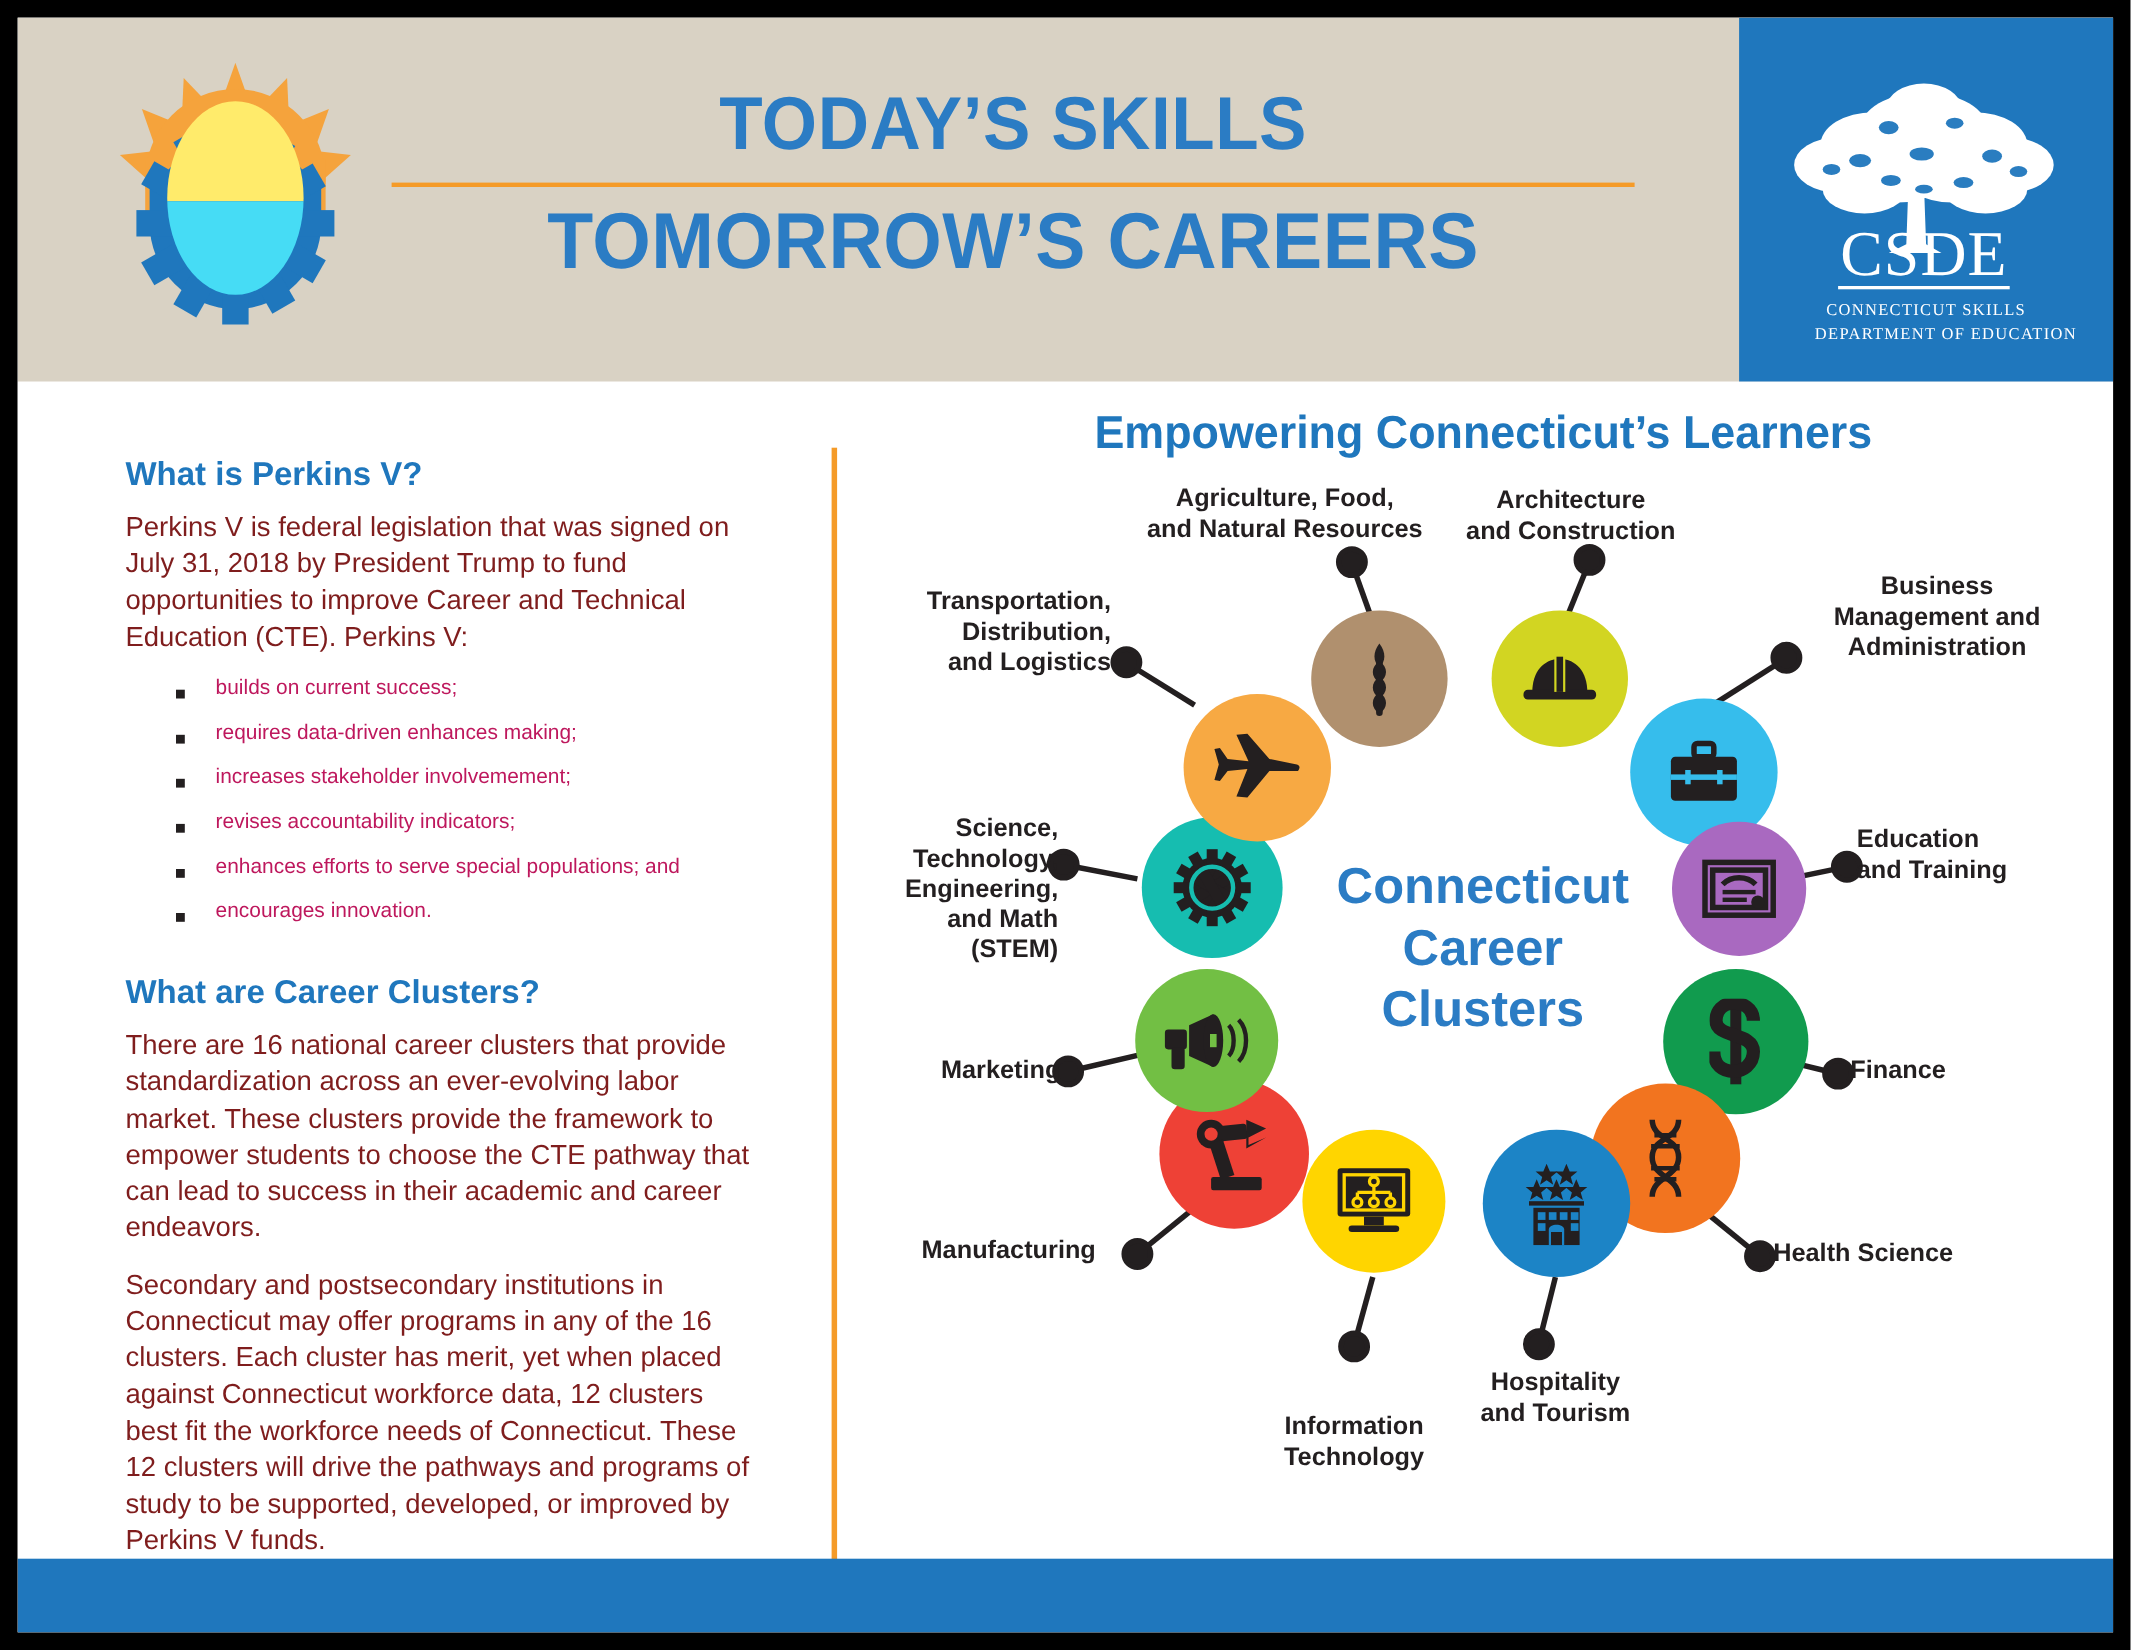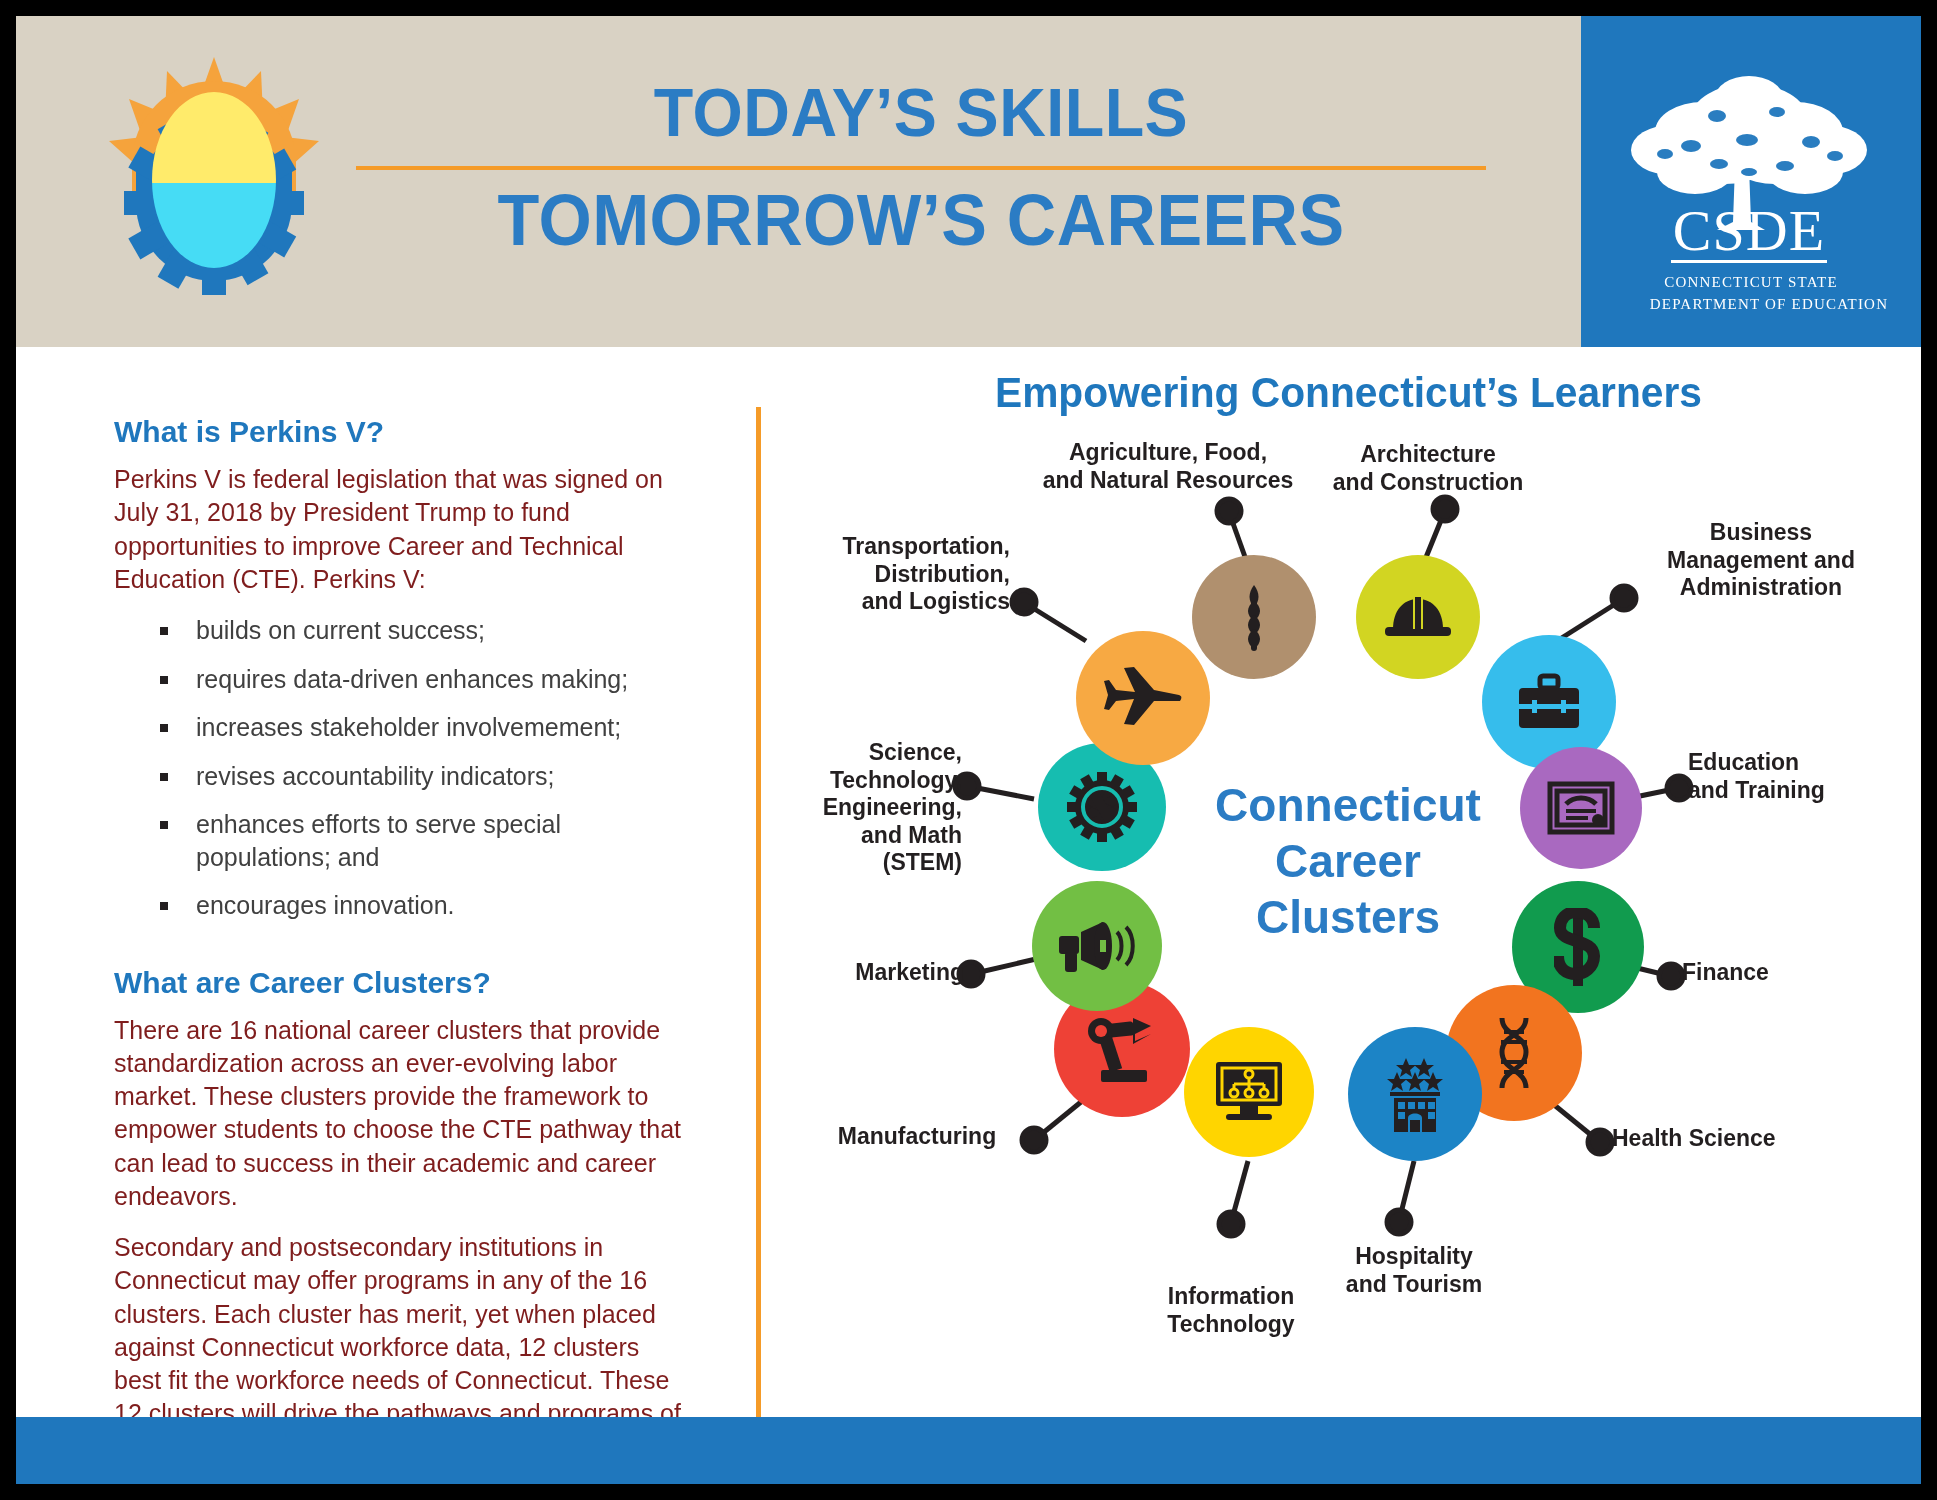--- a/index.html
+++ b/index.html
@@ -135,25 +135,25 @@
     margin: 0 0 18px 0;
     color: #7f1d1d;
   }
   ul.bullets {
     list-style: none;
     margin: 6px 0 4px 0;
     padding: 0 0 0 46px;
   }
   ul.bullets li {
     position: relative;
-    font-size: 25px;
+    font-size: 19px;
     line-height: 1.3;
     margin-bottom: 16px;
     padding-left: 36px;
-    color: #404040;
+    color: #be185d;
   }
   ul.bullets li::before {
     content: "";
     position: absolute;
     left: 0;
     top: 13px;
     width: 8px;
     height: 8px;
     background: #231f20;
   }
@@ -307,21 +307,21 @@
               <ellipse cx="186" cy="112" rx="9" ry="5"></ellipse>
               <ellipse cx="66" cy="100" rx="8" ry="5"></ellipse>
               <ellipse cx="236" cy="102" rx="8" ry="5"></ellipse>
               <ellipse cx="150" cy="118" rx="8" ry="4"></ellipse>
             </g>
 
             <text x="150" y="196" text-anchor="middle" fill="#ffffff" font-family="Liberation Serif, serif" font-size="58" letter-spacing="1">CSDE</text>
             <rect x="72" y="206" width="156" height="3" fill="#ffffff"></rect>
           </svg>
         </div>
-        <div class="csde-wordmark" id="csde-sub1">CONNECTICUT STATE</div>
+        <div class="csde-wordmark" id="csde-sub1">CONNECTICUT SKILLS</div>
         <div class="csde-wordmark" id="csde-sub2">DEPARTMENT OF EDUCATION</div>
       </div>
     </div>
 
     <div id="body-area">
 
       <div id="divider"></div>
 
       <div id="left-col">
         <div class="sec-head">What is Perkins V?</div>

